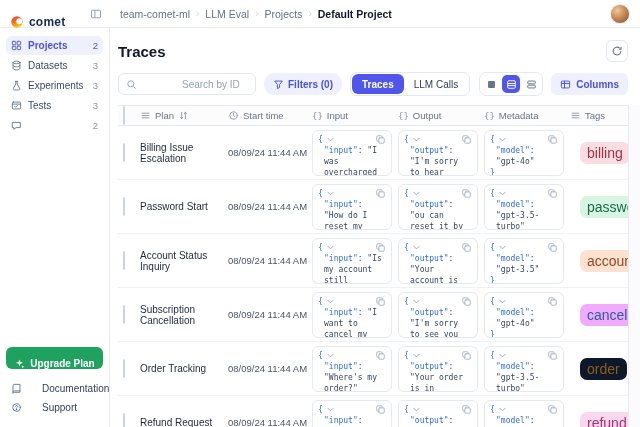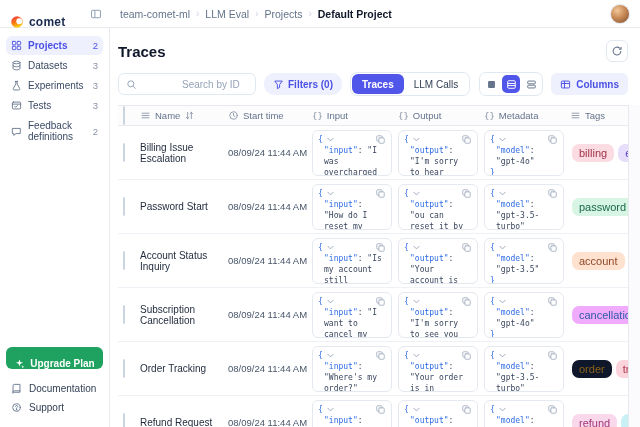--- a/index.html
+++ b/index.html
@@ -30,21 +30,21 @@
     font-size:10px; color:#3B4A63; cursor:pointer; margin-bottom:1px; }
   .side-item .cnt { margin-left:auto; color:#8A94A6; font-size:9.5px; }
   .side-item.active { background:#EEF0FD; color:#4B51E3; font-weight:bold; }
   .side-item.active .cnt { color:#4B51E3; font-weight:normal; }
   .side-item .icn { color:#64748B; display:flex; }
   .side-item.active .icn { color:#4B51E3; }
   .side-spacer { flex:1; }
   .upgrade-btn { display:flex; align-items:flex-end; justify-content:center; gap:5px;
     background:#1FA25F; color:#fff; font-size:10px; font-weight:bold; border:none;
     border-radius:6px; height:22px; width:100%; cursor:pointer; margin-bottom:10px; }
-  .side-foot-item { display:flex; align-items:center; gap:7px; padding:4px 5px;
+  .side-foot-item { display:flex; align-items:center; gap:20px; padding:4px 5px;
     font-size:10px; color:#334155; cursor:pointer; }
   .side-foot-item .icn { color:#64748B; display:flex; }
 
   
   .main { flex:1; min-width:0; display:flex; flex-direction:column; position:relative; }
   .main-head { display:flex; align-items:center; padding:12px 12px 0 8px; }
   .page-title { font-size:15px; font-weight:bold; color:#0F172A; }
   .refresh-btn { margin-left:auto; width:22px; height:22px; border:1px solid #E2E8F0; border-radius:6px;
     background:#fff; display:flex; align-items:center; justify-content:center; color:#64748B; cursor:pointer; }
   .toolbar { display:flex; align-items:center; gap:8px; padding:10px 12px 9px 8px; }
@@ -85,21 +85,21 @@
     padding:3px 5px; overflow:hidden; position:relative;
     font-family:"DejaVu Sans Mono",monospace; font-size:8px; line-height:1.4; color:#39465E; }
   .json-cell .topline { display:flex; align-items:center; color:#2E6BE5; }
   .json-cell .chev { color:#94A3B8; display:flex; margin-left:2px; }
   .json-cell .copy { margin-left:auto; color:#A5AFC0; display:flex; cursor:pointer; }
   .jk { color:#2E6BE5; }
   .jv { color:#39465E; }
   .jb { color:#2E6BE5; }
   .json-body { padding-left:6px; word-break:break-word; }
   .tags-cell { display:flex; gap:4px; overflow:hidden; padding-left:2px; white-space:nowrap; }
-  .tag { font-size:11px; padding:3px 7px; border-radius:7px; flex:0 0 auto; cursor:pointer; }
+  .tag { font-size:14px; padding:3px 7px; border-radius:7px; flex:0 0 auto; cursor:pointer;margin-left:8px; }
   .right-strip { position:absolute; top:0; bottom:0; left:510px; width:12px;
     background:#FBFBFD; border-left:1px solid #E6E9EF; }
   svg { display:block; }
 </style>
 </head>
 <body>
 
 <div class="app">
 
   <header class="topbar">
@@ -183,21 +183,20 @@
             </span>
             <span>Tests</span>
             <span class="cnt">3</span>
           </div>
           <div class="side-item">
             <span class="icn">
               <svg width="11" height="11" viewBox="0 0 16 16" fill="none" stroke="currentColor" stroke-width="1.3" stroke-linecap="round" stroke-linejoin="round">
                 <path d="M2.5 3.5h11v7.5h-6L4 13.5v-2.5H2.5z"></path>
               </svg>
             </span>
-            <span>Feedback definitions</span>
             <span class="cnt">2</span>
           </div>
         </nav>
       <div class="side-spacer"></div>
       <button class="upgrade-btn">
         <span class="icn">
           <svg width="11" height="11" viewBox="0 0 16 16">
               <path d="M8 2l1.3 3.9L13.2 7 9.3 8.3 8 12.2 6.7 8.3 2.8 7l3.9-1.1z" fill="#fff"></path>
               <path d="M12.8 10.5l.6 1.7 1.7.6-1.7.6-.6 1.7-.6-1.7-1.7-.6 1.7-.6z" fill="#fff"></path>
             </svg>
@@ -301,21 +300,21 @@
       <div class="table-wrap">
         <div class="tbl">
           <div class="t-head" id="thead">
               <div><span class="cb"></span></div>
               <div class="hcell">
                 <span class="hicn">
                   <svg width="11" height="11" viewBox="0 0 16 16" fill="none" stroke="currentColor" stroke-width="1.3" stroke-linecap="round" stroke-linejoin="round">
                     <path d="M3 4.7h10M3 8h10M3 11.3h10"></path>
                   </svg>
                 </span>
-                <span>Name</span>
+                <span>Plan</span>
                 <span class="hicn">
                   <svg width="11" height="11" viewBox="0 0 16 16" fill="none" stroke="currentColor" stroke-width="1.3" stroke-linecap="round" stroke-linejoin="round">
                     <path d="M5.3 3.5v9M5.3 12.5l-1.8-1.8M5.3 12.5l1.8-1.8M10.7 12.5v-9M10.7 3.5 8.9 5.3M10.7 3.5l1.8 1.8"></path>
                   </svg>
                 </span>
               </div>
               <div class="hcell">
                 <span class="hicn">
                   <svg width="11" height="11" viewBox="0 0 16 16" fill="none" stroke="currentColor" stroke-width="1.3" stroke-linecap="round" stroke-linejoin="round">
                     <circle cx="8" cy="8" r="5.4"></circle>

